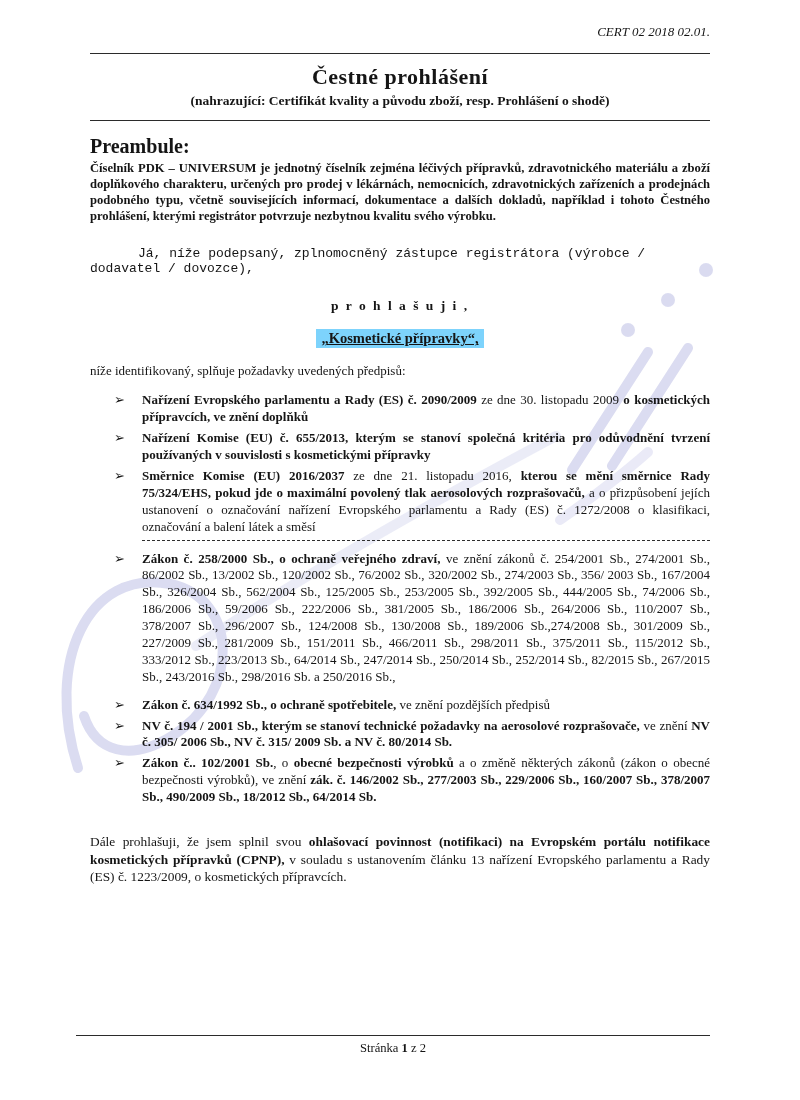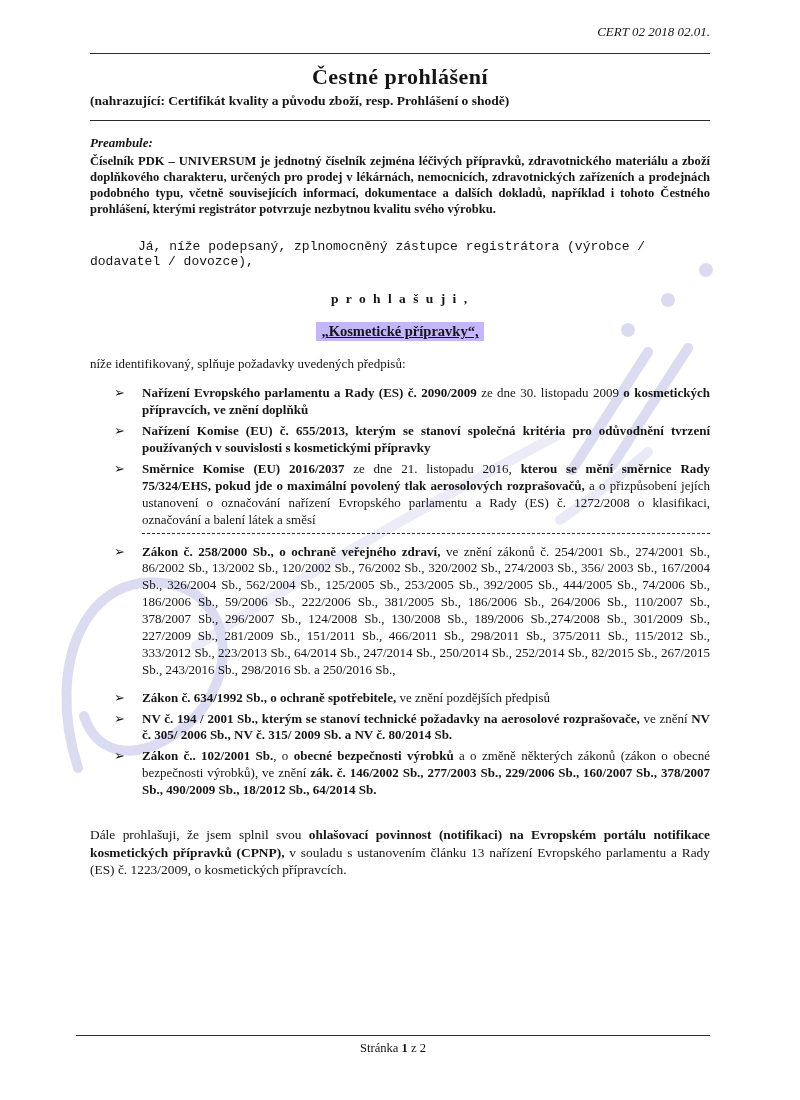--- a/index.html
+++ b/index.html
@@ -7,29 +7,29 @@
     position:relative; width:800px; height:1100px; margin:0 auto;
     background:#ffffff; color:#151515; overflow:hidden;
     font-family:"Liberation Serif", serif;
   }
   .watermark { position:absolute; left:0; top:0; width:800px; height:1100px; pointer-events:none; }
   .content { position:relative; padding:24px 90px 0 90px; }
   .doc-code { text-align:right; font-style:italic; font-size:13px; }
   .rule { border-top:1.6px solid #2b2b2b; margin-top:13px; }
   .rule-2 { margin-top:11px; }
   .title { margin:10px 0 0 0; text-align:center; font-size:22px; font-weight:bold; letter-spacing:0.5px; }
-  .subtitle { margin-top:3px; font-size:13.5px; font-weight:bold; }
-  .preamble-heading { margin-top:14px; font-size:13px; font-weight:bold;font-style:italic; }
+  .subtitle { margin-top:3px; text-align:center; font-size:13.5px; font-weight:bold; }
+  .preamble-heading { margin-top:14px; font-size:20px; font-weight:bold; }
   .preamble-p { margin:2px 0 0 0; font-size:12.6px; font-weight:bold; line-height:1.28; text-align:justify; }
   .intro-indent { margin:22px 0 0 0; font-size:13px; text-indent:48px;font-family:Liberation Mono, monospace; }
   .declare-word { margin:22px 0 0 0; text-align:center; font-size:13.5px; font-weight:bold; letter-spacing:2px; }
   .type-line { margin:22px 0 0 0; font-size:13px; }
   .product-line { margin:15px 0 0 0; text-align:center; }
   .product-highlight {
-    display:inline-block; background:#c4b5fd; padding:1px 5px;
+    display:inline-block; background:#7dd3fc; padding:1px 5px;
     font-size:14.5px; font-weight:bold; text-decoration:underline;
   }
   .req-line { margin:15px 0 0 0; font-size:13px; }
   .reg-list { margin:13px 0 0 24px; font-size:13px; }
   .item { position:relative; padding-left:28px; text-align:justify; line-height:1.3; margin-bottom:4px; }
   .item.gap-before { margin-top:11px; }
   .bullet { position:absolute; left:0; top:0; font-size:13px; }
   .list-divider { border-top:1.6px dashed #2f2f2f; margin:3px 0 10px 28px; }
   .seg-b { font-weight:bold; }
   .closing { margin:27px 0 0 0; font-size:13.4px; line-height:1.32; text-align:justify; }

